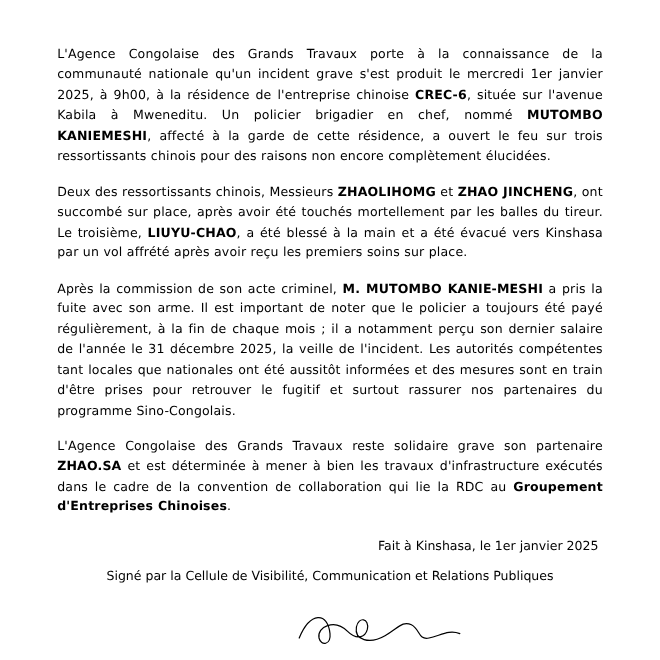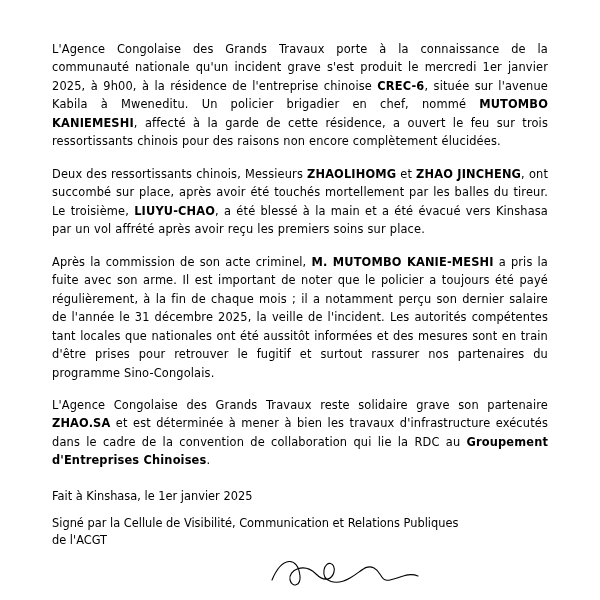--- a/index.html
+++ b/index.html
@@ -33,26 +33,26 @@
   .para:last-of-type {
     margin-bottom: 0;
   }
   .b {
     font-weight: bold;
   }
   .closing {
     margin-top: 18px;
     font-size: 11.4px;
     line-height: 1.5;
-    text-align: left;
+    text-align: right;
     padding-right: 4px;
   }
   .signature-block {
     margin-top: 10px;
-    text-align: left;
+    text-align: center;
     font-size: 11.4px;
     line-height: 1.5;
   }
   .signature-mark {
     position: absolute;
     left: 50%;
     bottom: -6px;
     transform: translateX(-30px);
     width: 150px;
     height: 40px;
@@ -67,21 +67,20 @@
 
   <p class="para"><span>L'Agence Congolaise des Grands Travaux porte à la connaissance de la communauté nationale qu'un incident grave s'est produit le mercredi 1er janvier 2025, à 9h00, à la résidence de l'entreprise chinoise </span><span class="b">CREC-6</span><span>, située sur l'avenue Kabila à Mweneditu. Un policier brigadier en chef, nommé </span><span class="b">MUTOMBO KANIEMESHI</span><span>, affecté à la garde de cette résidence, a ouvert le feu sur trois ressortissants chinois pour des raisons non encore complètement élucidées.</span></p>
   <p class="para"><span>Deux des ressortissants chinois, Messieurs </span><span class="b">ZHAOLIHOMG</span><span> et </span><span class="b">ZHAO JINCHENG</span><span>, ont succombé sur place, après avoir été touchés mortellement par les balles du tireur. Le troisième, </span><span class="b">LIUYU-CHAO</span><span>, a été blessé à la main et a été évacué vers Kinshasa par un vol affrété après avoir reçu les premiers soins sur place.</span></p>
   <p class="para"><span>Après la commission de son acte criminel, </span><span class="b">M. MUTOMBO KANIE-MESHI</span><span> a pris la fuite avec son arme. Il est important de noter que le policier a toujours été payé régulièrement, à la fin de chaque mois ; il a notamment perçu son dernier salaire de l'année le 31 décembre 2025, la veille de l'incident. Les autorités compétentes tant locales que nationales ont été aussitôt informées et des mesures sont en train d'être prises pour retrouver le fugitif et surtout rassurer nos partenaires du programme Sino-Congolais.</span></p>
   <p class="para"><span>L'Agence Congolaise des Grands Travaux reste solidaire grave son partenaire </span><span class="b">ZHAO.SA</span><span> et est déterminée à mener à bien les travaux d'infrastructure exécutés dans le cadre de la convention de collaboration qui lie la RDC au </span><span class="b">Groupement d'Entreprises Chinoises</span><span>.</span></p>
 
   <div class="closing">Fait à Kinshasa, le 1er janvier 2025</div>
 
   <div class="signature-block">
     <div>Signé par la Cellule de Visibilité, Communication et Relations Publiques</div>
-    <div>de l'ACGT</div>
   </div>
 
   <div class="signature-mark">
     <svg width="150" height="40" viewBox="0 0 150 40" xmlns="http://www.w3.org/2000/svg">
       <path d="M2 30 C 12 6, 28 6, 30 26 C 31 36, 22 38, 20 30 C 18 20, 34 12, 46 24 C 54 32, 62 30, 64 22 C 66 12, 56 10, 54 20 C 52 32, 66 36, 80 28 C 92 21, 96 14, 104 18 C 112 22, 110 32, 120 30 C 130 28, 138 22, 148 26" fill="none" stroke="#000000" stroke-width="1.1" stroke-linecap="round"></path>
     </svg>
   </div>
 
 </div>
 

